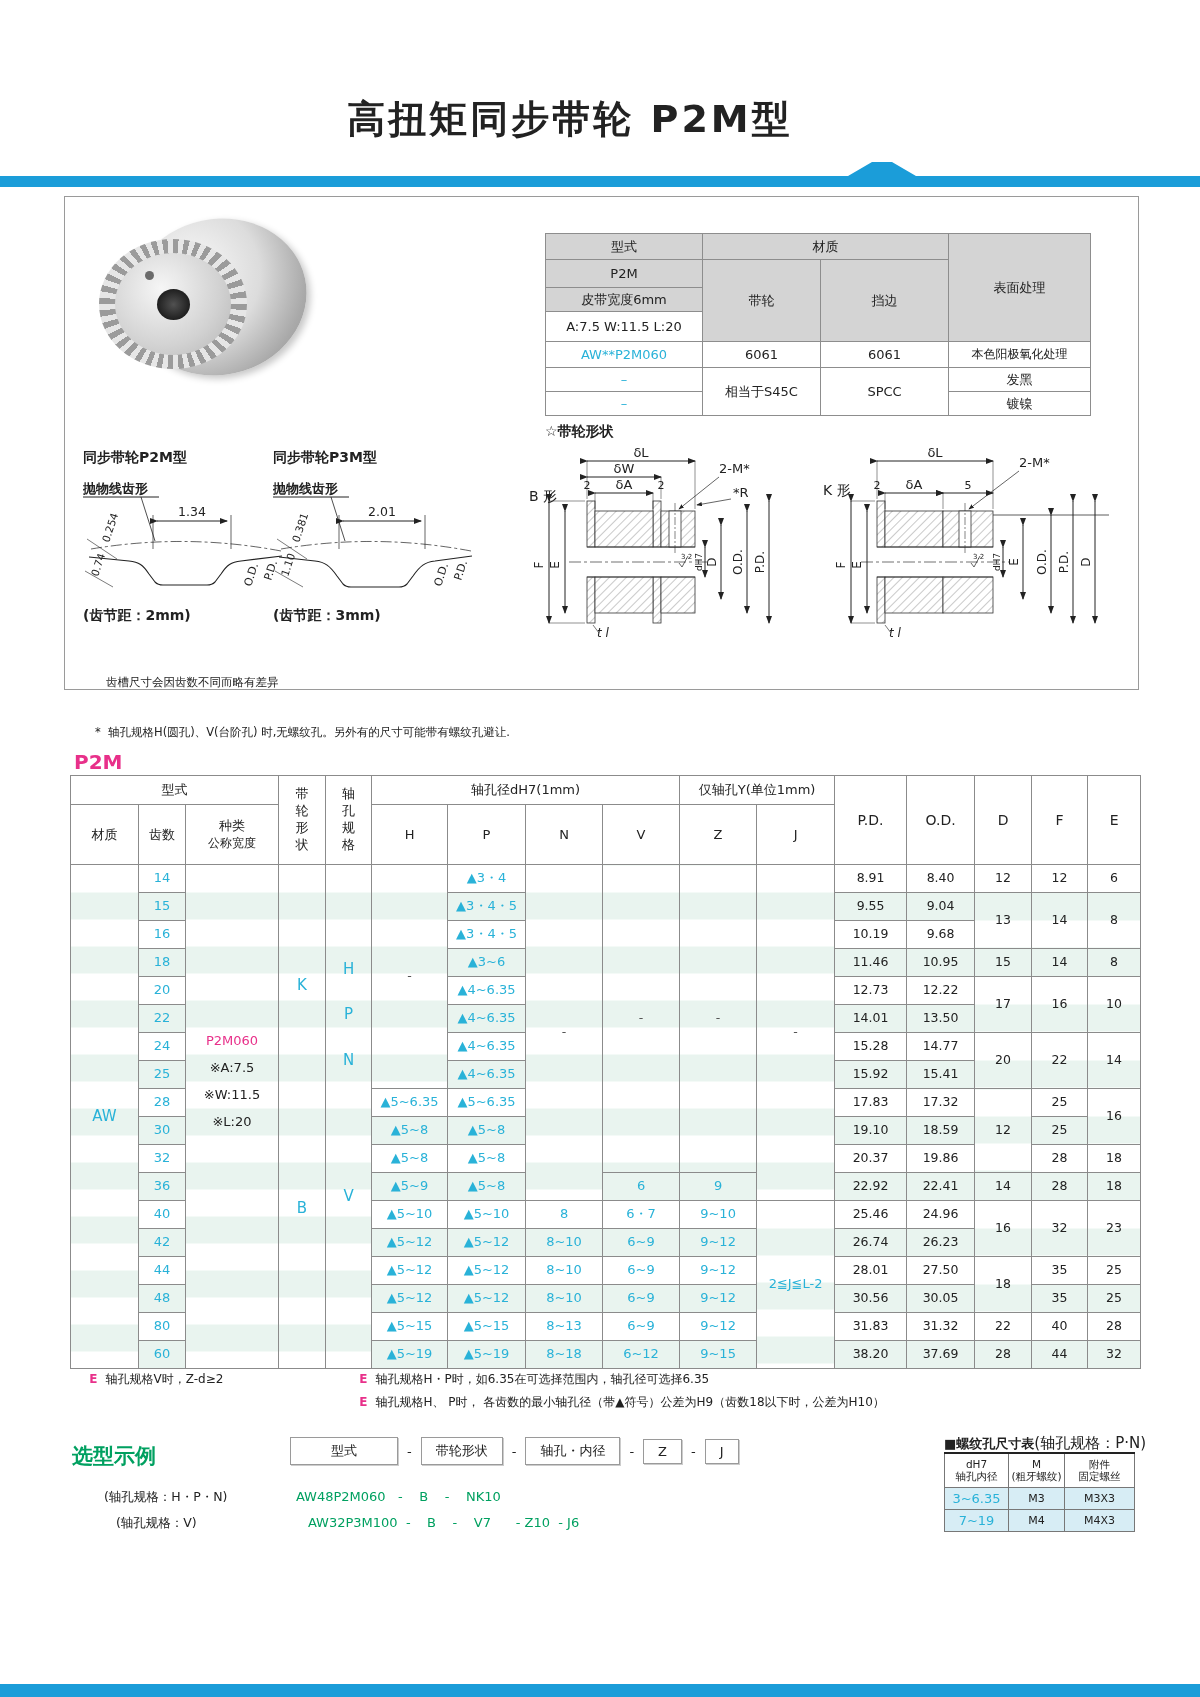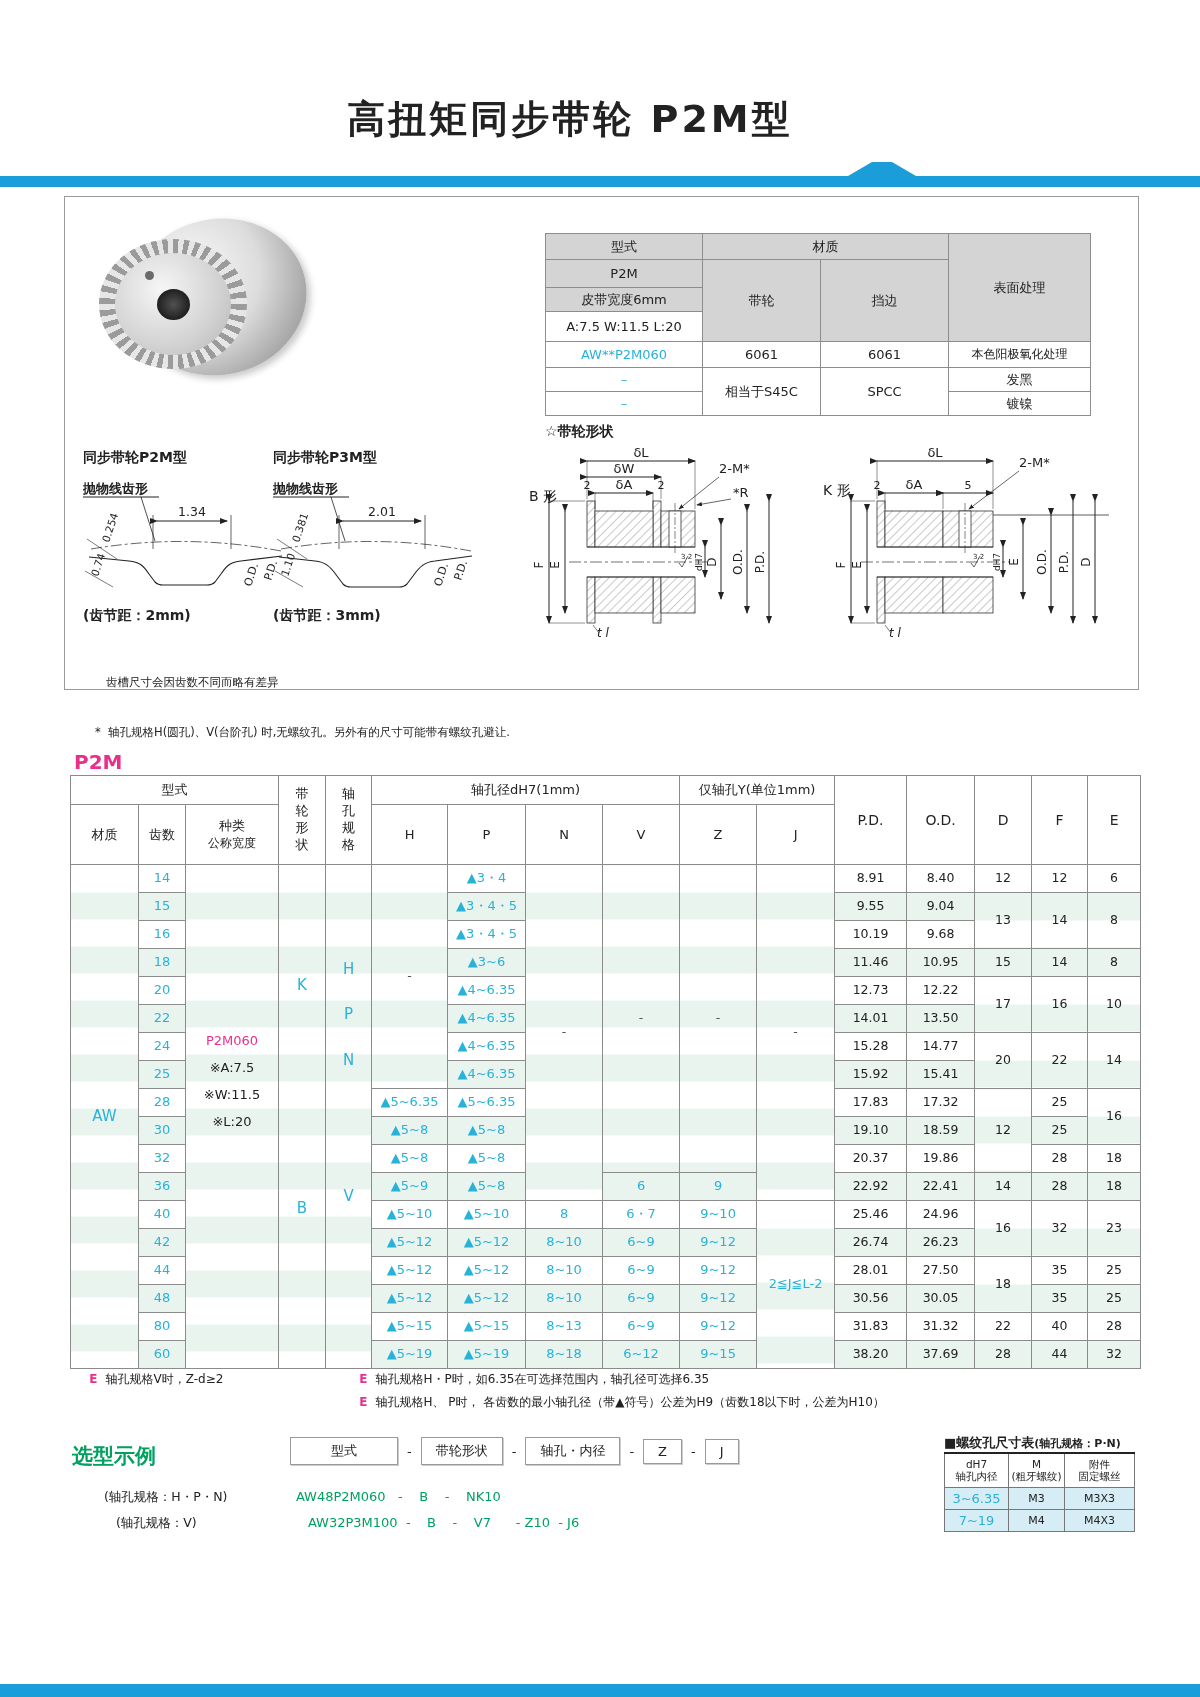--- a/index.html
+++ b/index.html
@@ -66,21 +66,21 @@
   .selhead{position:absolute;left:72px;top:1442px;font-size:21px;font-weight:bold;color:#00a060}
   .formula{position:absolute;left:290px;top:1437px;display:flex;align-items:center;gap:9px;font-size:13px}
   .box{display:inline-block;border:1px solid #9a9a9a;background:#fff;box-shadow:1px 1px 0 #ccc;
        padding:4px 14px;text-align:center}
   .box.wide{padding:4px 40px}
   .exline{position:absolute;font-size:12.5px;white-space:pre}
   .exlabel{display:inline-block;width:192px;color:#222}
   .excode{color:#00a060;font-size:13px}
   
   .thead-title{position:absolute;left:944px;top:1434px;font-size:13px;font-weight:bold}
-  .thead-title .sub{font-size:11px;font-weight:bold}
+  .thead-title .sub{font-size:15px;font-weight:normal}
   table.thr{position:absolute;left:944px;top:1452px;border-collapse:collapse;table-layout:fixed;
             font-size:11px;border-top:2px solid #222}
   table.thr td{border:1px solid #777;text-align:center;padding:1px 2px}
   table.thr .hd{background:#fff;font-size:10.5px;line-height:1.2}
   table.thr .dat{background:#d7edf5}
   
   .botbar{position:absolute;left:0;top:1684px;width:1200px;height:13px;background:#1b9dd9}
 </style>
 </head>
 <body>

